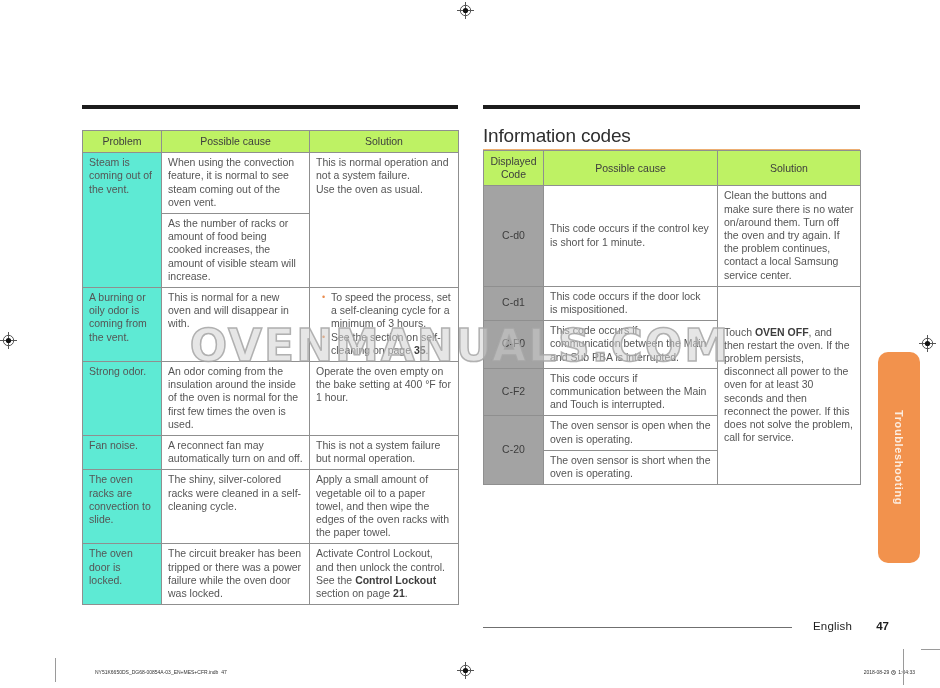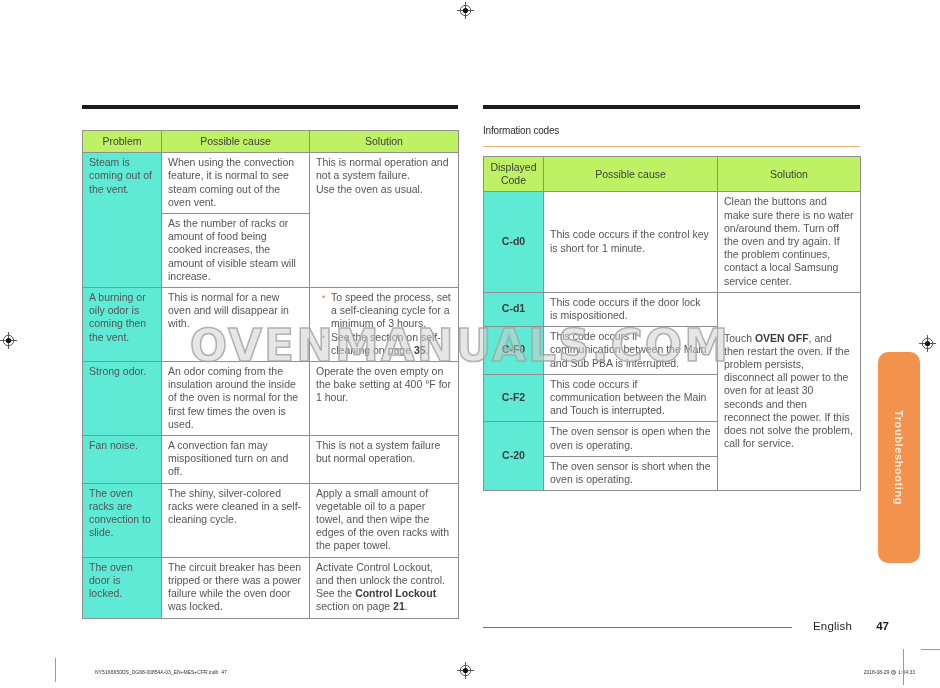--- a/index.html
+++ b/index.html
@@ -17,34 +17,34 @@
 
   
   table { border-collapse:collapse; width:100%; table-layout:fixed;
           font-size:10.5px; line-height:13.2px; color:#555; }
   td, th { border:1px solid #8f8f8f; padding:3px 6px 4px; text-align:left; vertical-align:top; }
   th { background:#bef264; color:#3d3d3d; font-weight:normal; text-align:center;
        vertical-align:middle; padding:4px 5px; }
   .left-table { margin-top:21px; }
   td.peach { background:#5eead4; }
   .rt td { vertical-align:middle; }
-  td.code { background:#5eead4; text-align:center; font-weight:bold; color:#3d3d3d; }
+  td.code { background:#a3a3a3; text-align:center; font-weight:normal; color:#3d3d3d; }
   b { color:#3d3d3d; }
 
   
   .bullets { list-style:none; }
   .bullets li { display:flex; }
   .bullets .blt { color:#E98C4F; width:15px; flex:0 0 15px; text-align:center; font-size:9px; line-height:13.2px; }
   .bullets .btx { flex:1; }
 
   
-  .section-title { margin-top:16px; padding-bottom:10px; border-bottom:1px solid #EDAE72;
-                   font-size:10px; font-weight:500; color:#2e2e2e; letter-spacing:-0.2px; }
+  .section-title { margin-top:16px; padding-bottom:2px; border-bottom:1px solid #EDAE72;
+                   font-size:19px; font-weight:500; color:#2e2e2e; letter-spacing:-0.2px; }
   .sub-title { margin-top:11px; margin-bottom:7px; font-size:10px; font-weight:bold; color:#333; }
-  .rt { margin-top:9px; }
+  .rt { margin-top:0; }
 
   
   .watermark {
     position:absolute; left:185px; top:320px; width:545px; text-align:right;
     font-family:"DejaVu Sans", sans-serif; font-weight:bold;
     font-size:44px; letter-spacing:2px; white-space:nowrap;
     color:rgba(255,255,255,0.18);
     -webkit-text-stroke:1.5px rgba(165,165,165,0.85);
     text-shadow:0 0 1px rgba(180,180,180,0.4);
     z-index:6; pointer-events:none;
@@ -129,21 +129,21 @@
       <td>When using the convection feature, it is normal to see steam coming out of the oven vent.</td>
       <td rowspan="2">
         <div>This is normal operation and not a system failure.</div>
         <div>Use the oven as usual.</div>
       </td>
     </tr>
     <tr>
       <td>As the number of racks or amount of food being cooked increases, the amount of visible steam will increase.</td>
     </tr>
     <tr>
-      <td class="peach">A burning or oily odor is coming then the vent.</td>
+      <td class="peach">A burning or oily odor is coming from the vent.</td>
       <td>This is normal for a new oven and will disappear in with.</td>
       <td>
         <ul class="bullets">
           <li>
             <span class="blt">•</span>
             <span class="btx">To speed the process, set a self-cleaning cycle for a minimum of 3 hours.</span>
           </li>
           <li>
             <span class="blt">•</span>
             <span class="btx"><span>See the section on self-cleaning on page </span><b>35</b><span>.</span></span>
@@ -151,21 +151,21 @@
         </ul>
       </td>
     </tr>
     <tr>
       <td class="peach">Strong odor.</td>
       <td>An odor coming from the insulation around the inside of the oven is normal for the first few times the oven is used.</td>
       <td>Operate the oven empty on the bake setting at 400 °F for 1 hour.</td>
     </tr>
     <tr>
       <td class="peach">Fan noise.</td>
-      <td>A convection fan may mispositioned turn on and off.</td>
+      <td>A reconnect fan may automatically turn on and off.</td>
       <td>This is not a system failure but normal operation.</td>
     </tr>
     <tr>
       <td class="peach">The oven racks are convection to slide.</td>
       <td>The shiny, silver-colored racks were cleaned in a self-cleaning cycle.</td>
       <td>Apply a small amount of vegetable oil to a paper towel, and then wipe the edges of the oven racks with the paper towel.</td>
     </tr>
     <tr>
       <td class="peach">The oven door is locked.</td>
       <td>The circuit breaker has been tripped or there was a power failure while the oven door was locked.</td>

